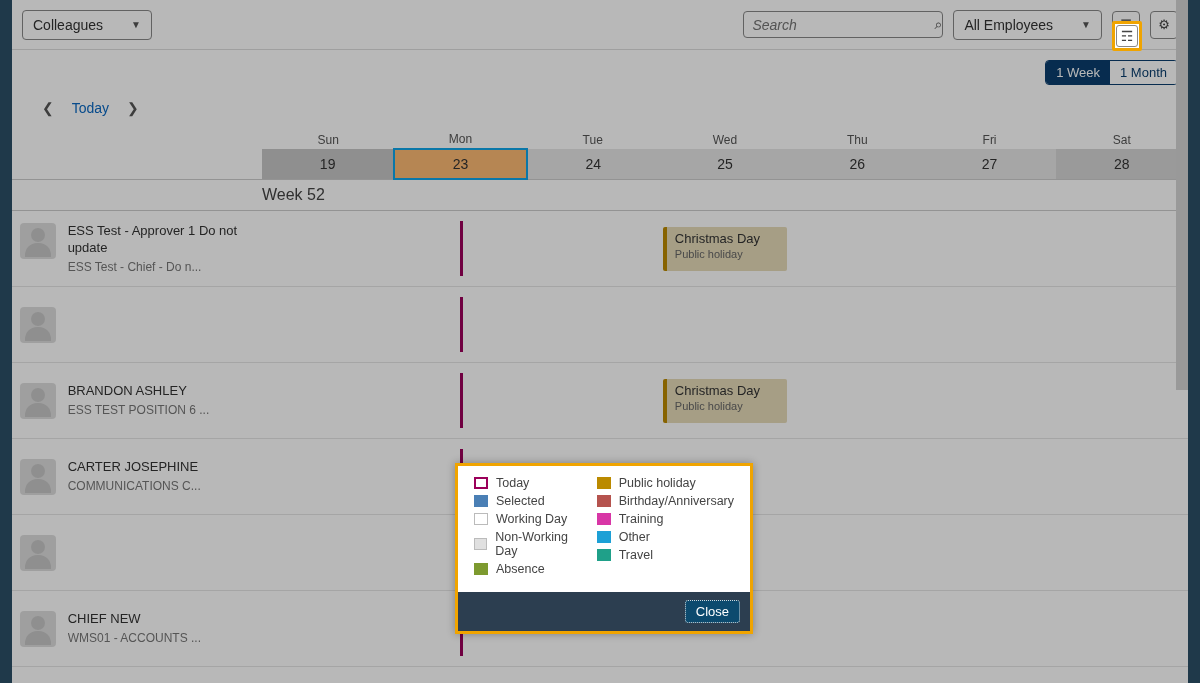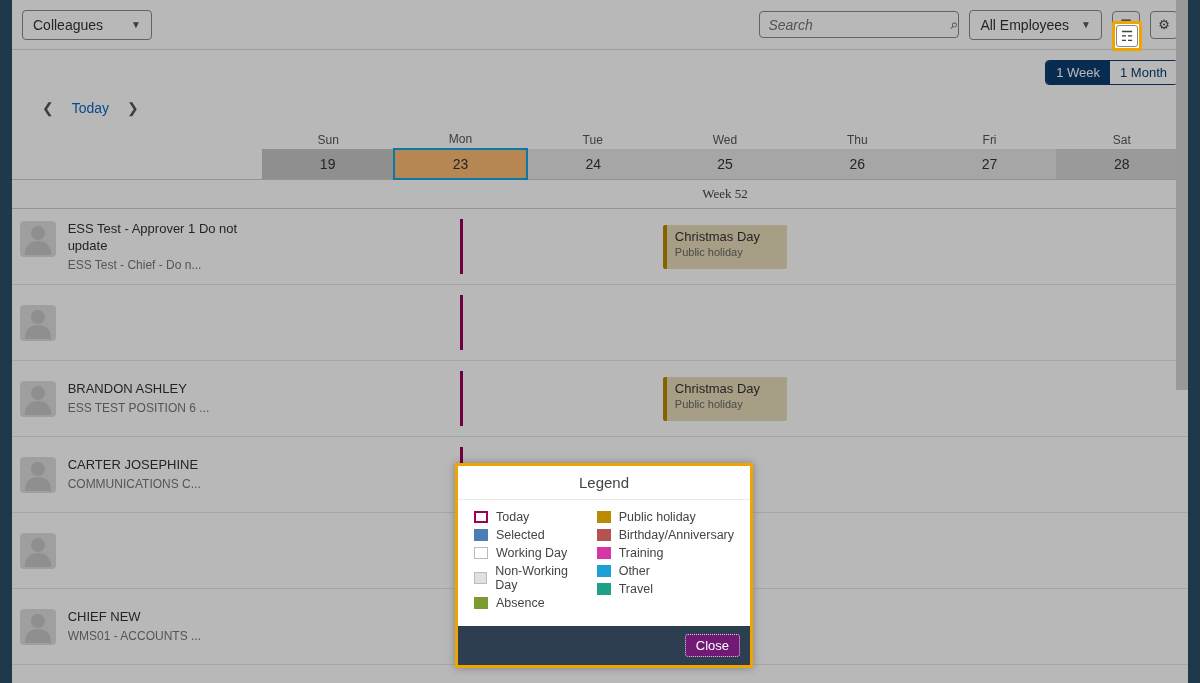--- a/index.html
+++ b/index.html
@@ -29,21 +29,21 @@
     padding: 0 10px;
     gap: 10px;
     border-bottom: 1px solid #ddd;
   }
   .selector {
     display: flex;
     align-items: center;
     border: 1px solid #888;
     border-radius: 4px;
     padding: 6px 10px;
-    gap: 12px;
+    gap: 28px;
     background: #fff;
     font-size: 14px;
     color: #333;
     cursor: pointer;
     min-width: 130px;
     justify-content: space-between;
   }
   .selector .chev { font-size: 10px; color: #555; }
   .spacer { flex: 1; }
   .search-box {
@@ -129,26 +129,24 @@
   .date-row td.name-col { background:#fff; }
   .date-row td.sunday { background:#c7c7c7; }
   .date-row td.today {
     border: 2px solid #0ea5e9;
     background: #fdba74;
   }
   .date-row td.weekend { background:#d6d6d6; }
   .week-row td {
     border-top: 1px solid #ccc;
     border-bottom: 1px solid #ccc;
-    text-align: center;
     padding: 6px 0;
     background:#fff;
-    font-size:13px;
+    font-size:16px;
     color:#444;
-    font-family:Liberation Serif, serif;
   }
   .emp-row td {
     border-bottom: 1px solid #e5e5e5;
     height: 76px;
     vertical-align: middle;
     position: relative;
     background: #fff;
   }
   .emp-row td.name-col {
     padding: 8px 10px 8px 8px;
@@ -263,21 +261,21 @@
     width: 14px; height: 12px;
     display:inline-block;
   }
   .sw.outline { border: 2px solid #9b005a; background:#fff; }
   .popup-footer {
     background: #2c3e50;
     padding: 8px 10px;
     display:flex; justify-content:flex-end;
   }
   .close-btn {
-    background:#701a75;
+    background:#0c4a6e;
     border:1px dotted #cfd8dc;
     color:#fff;
     padding: 3px 10px;
     font-size: 13px;
     cursor:pointer;
     border-radius:3px;
   }
   .scrollbar-fake{
     position:absolute;
     right:12px;
@@ -494,21 +492,20 @@
 
 <div class="overlay"></div>
 
 <div class="legend-btn-highlight-wrap">
   <div class="legend-btn-inner">
     <span>☶</span>
   </div>
 </div>
 
 <div class="popup-wrap">
-  <div class="popup-title">Legend</div>
   <div class="legend-grid">
     <div class="legend-col" id="leg-left">
         <div class="leg-item">
           <span class="sw outline"></span>
           <span>Today</span>
         </div>
         <div class="leg-item">
           <span class="sw" style="background: rgb(74, 127, 181);"></span>
           <span>Selected</span>
         </div>

